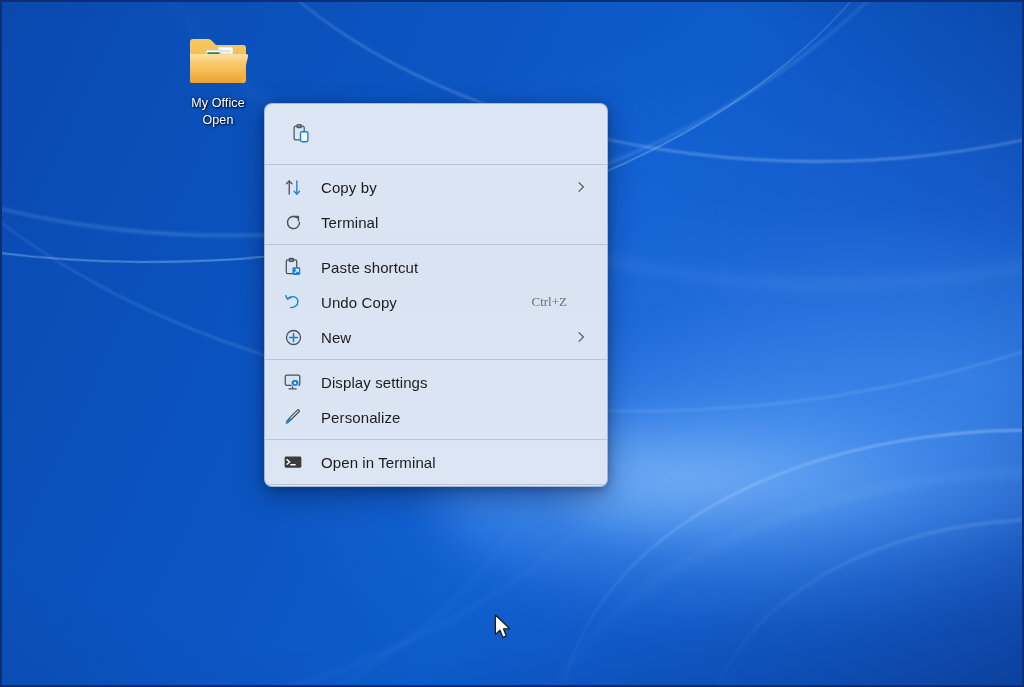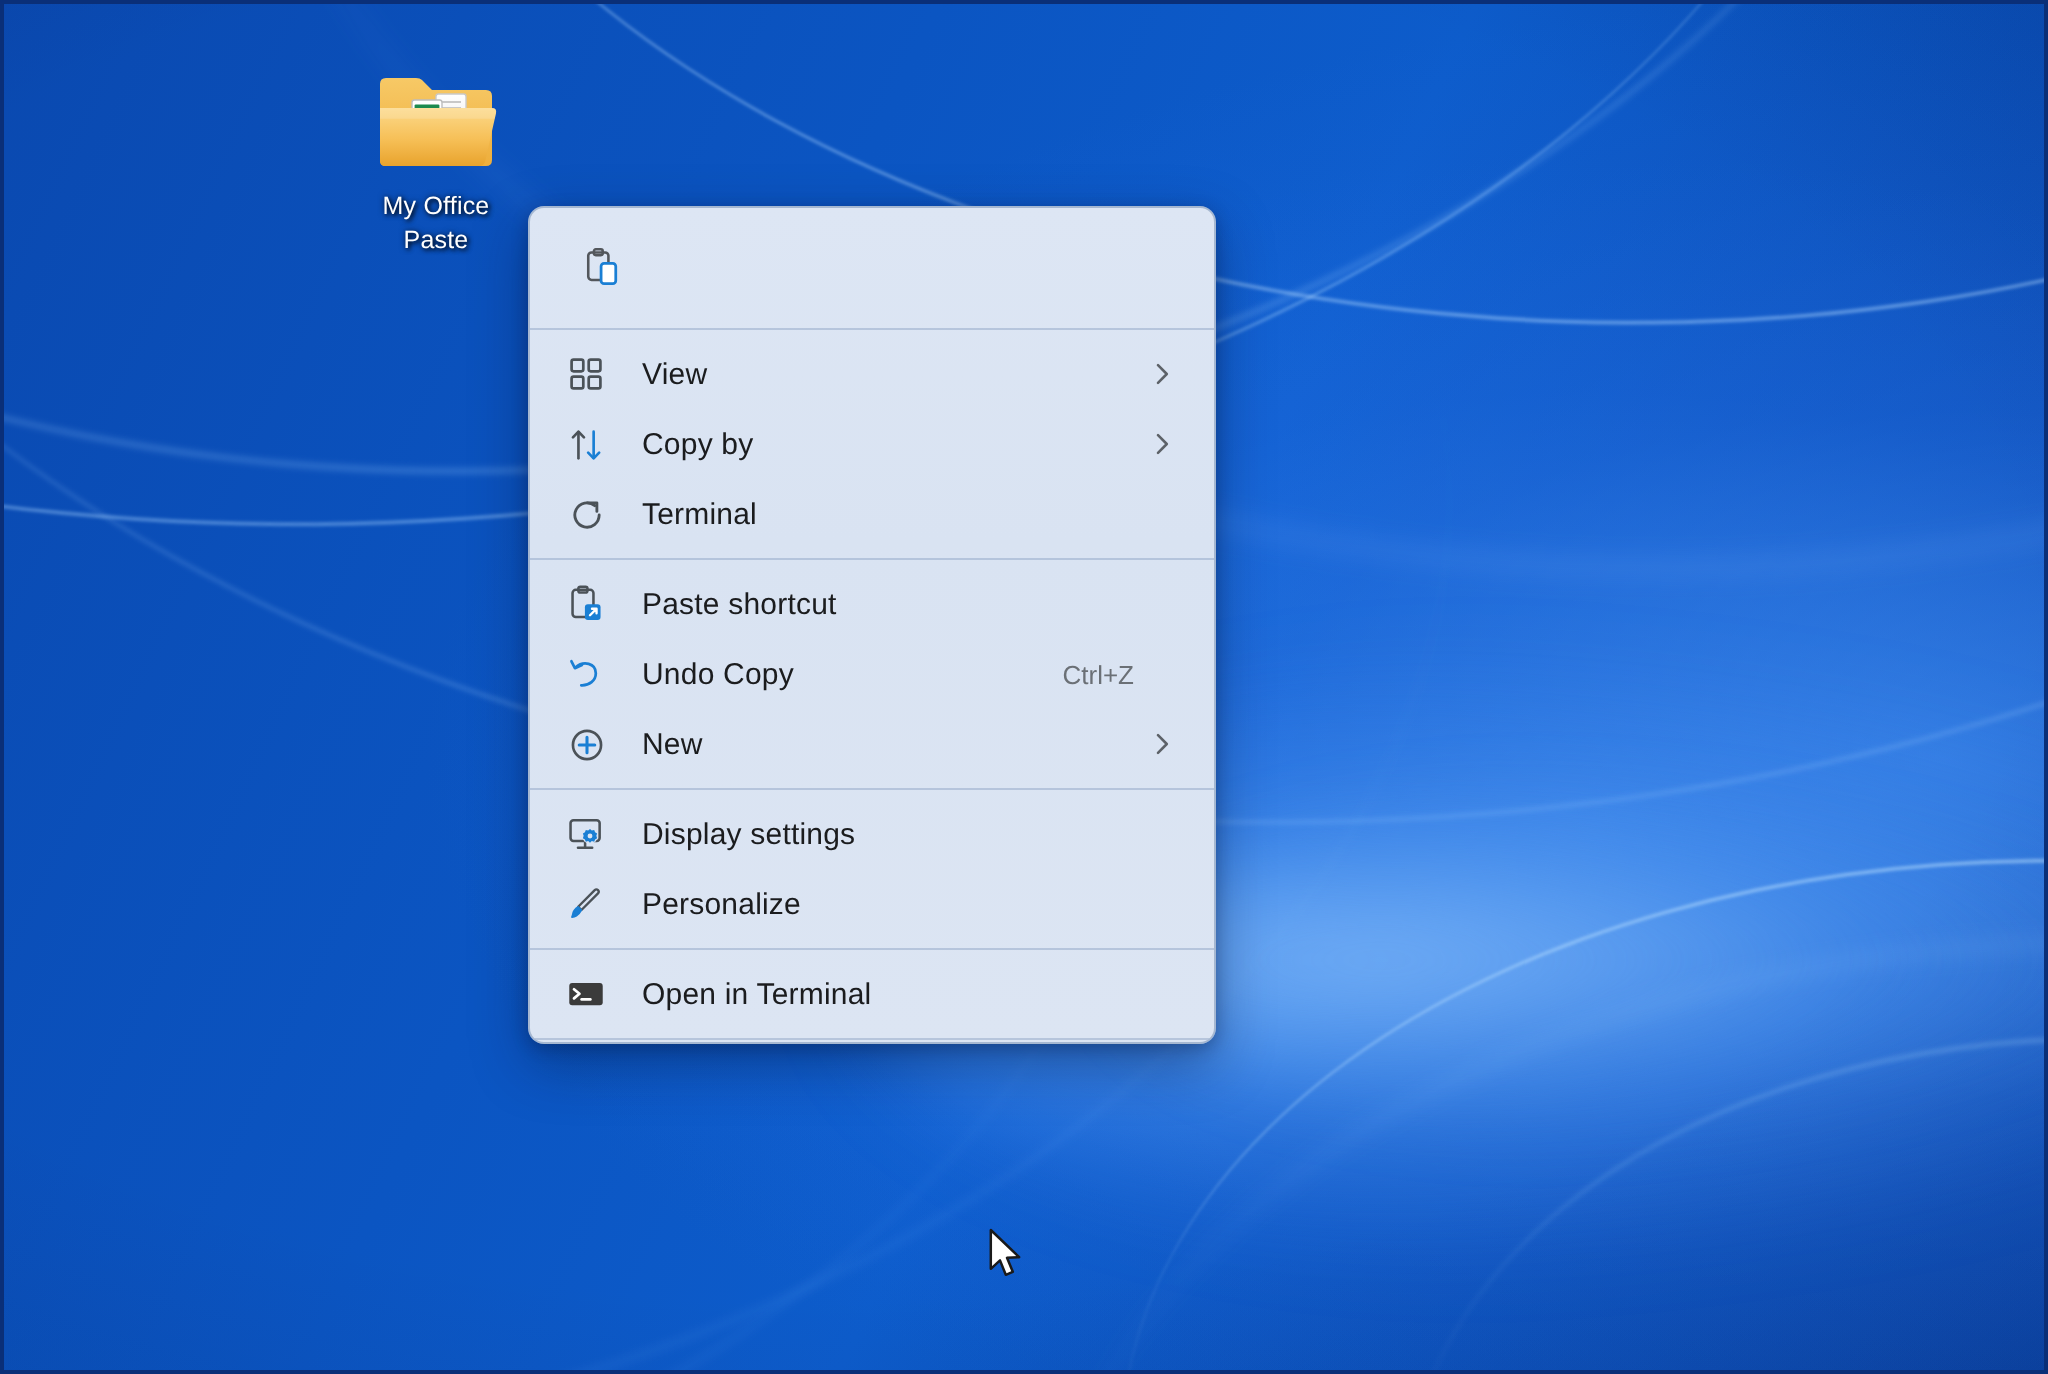--- a/index.html
+++ b/index.html
@@ -240,20 +240,21 @@
     color: #1b1c1e;
     letter-spacing: 0.1px;
     flex: 1 1 auto;
     white-space: nowrap;
   }
   .mi-accel {
     font-size: 13px;
     color: #6b7076;
     margin-right: 6px;
     white-space: nowrap;
+    font-family: Liberation Serif, serif;
   }
   .mi-chevron {
     width: 16px;
     flex: 0 0 16px;
     display: flex;
     align-items: center;
     justify-content: center;
     margin-right: 6px;
   }
   .mi-chevron.empty { visibility: hidden; }
@@ -320,57 +321,40 @@
         <rect x="20" y="18" width="15" height="19" rx="1.2" fill="#ffffff" stroke="#bdbdbd" stroke-width="0.7"></rect>
         <rect x="21.3" y="20.2" width="12.4" height="14.6" rx="0.6" fill="#1d8a4e"></rect>
         <path d="M23.6 23.2 L26.3 27.4 L23.6 31.8 L25.7 31.8 L27.4 28.9 L29.1 31.8 L31.4 31.8 L28.6 27.4 L31.2 23.2 L29.1 23.2 L27.5 26 L25.9 23.2 Z" fill="#ffffff"></path>
 
         <path d="M4 22 L60 22 Q62.5 22 62 24.6 L56.6 48.6 Q56.1 51 53.4 51 L6.6 51 Q4 51 4 48.4 Z" fill="url(#gFolderFront)"></path>
         <path d="M4 22 L60 22 Q62.5 22 62 24.6 L61.4 27.4 L4 27.4 Z" fill="#ffffff" opacity="0.16"></path>
       </svg>
     </div>
     <div class="icon-label">
       <div>My Office</div>
-      <div>Paste</div>
+      <div>Open</div>
     </div>
   </div>
 
   <div id="context-menu">
 
     <div class="cmd-bar">
       <div class="cmd-btn">
         <svg width="22" height="22" viewBox="0 0 24 24" xmlns="http://www.w3.org/2000/svg">
           <rect x="4.5" y="3.5" width="11" height="15" rx="1.8" fill="none" stroke="#53575c" stroke-width="1.4"></rect>
           <rect x="7.6" y="1.8" width="4.8" height="3.2" rx="1" fill="none" stroke="#53575c" stroke-width="1.4"></rect>
           <rect x="11.5" y="9.5" width="8" height="11" rx="1.6" fill="#ffffff" stroke="#1a7fd4" stroke-width="1.5"></rect>
         </svg>
       </div>
     </div>
 
     <div class="separator"></div>
 
     <div class="menu-group">
 
-      <div class="menu-item">
-        <span class="mi-icon">
-          <svg width="18" height="18" viewBox="0 0 20 20" xmlns="http://www.w3.org/2000/svg">
-            <rect x="2" y="2" width="6.5" height="6.5" rx="1.1" fill="none" stroke="#4b5258" stroke-width="1.5"></rect>
-            <rect x="11.5" y="2" width="6.5" height="6.5" rx="1.1" fill="none" stroke="#4b5258" stroke-width="1.5"></rect>
-            <rect x="2" y="11.5" width="6.5" height="6.5" rx="1.1" fill="none" stroke="#4b5258" stroke-width="1.5"></rect>
-            <rect x="11.5" y="11.5" width="6.5" height="6.5" rx="1.1" fill="none" stroke="#4b5258" stroke-width="1.5"></rect>
-          </svg>
-        </span>
-        <span class="mi-label">View</span>
-        <span class="mi-accel"></span>
-        <span class="mi-chevron">
-          <svg width="12" height="12" viewBox="0 0 12 12">
-              <path d="M4 1.6 L8.4 6 L4 10.4" fill="none" stroke="#5d6268" stroke-width="1.3" stroke-linecap="round" stroke-linejoin="round"></path>
-            </svg>
-        </span>
-      </div>
 
       <div class="menu-item">
         <span class="mi-icon">
           <svg width="19" height="19" viewBox="0 0 20 20" xmlns="http://www.w3.org/2000/svg">
             <g stroke="#4b5258" stroke-width="1.4" fill="none" stroke-linecap="round" stroke-linejoin="round">
               <line x1="5.5" y1="17" x2="5.5" y2="3.2"></line>
               <path d="M2.6 6 L5.5 3 L8.4 6"></path>
             </g>
             <g stroke="#1a7fd4" stroke-width="1.4" fill="none" stroke-linecap="round" stroke-linejoin="round">
               <line x1="13.5" y1="3" x2="13.5" y2="16.8"></line>

